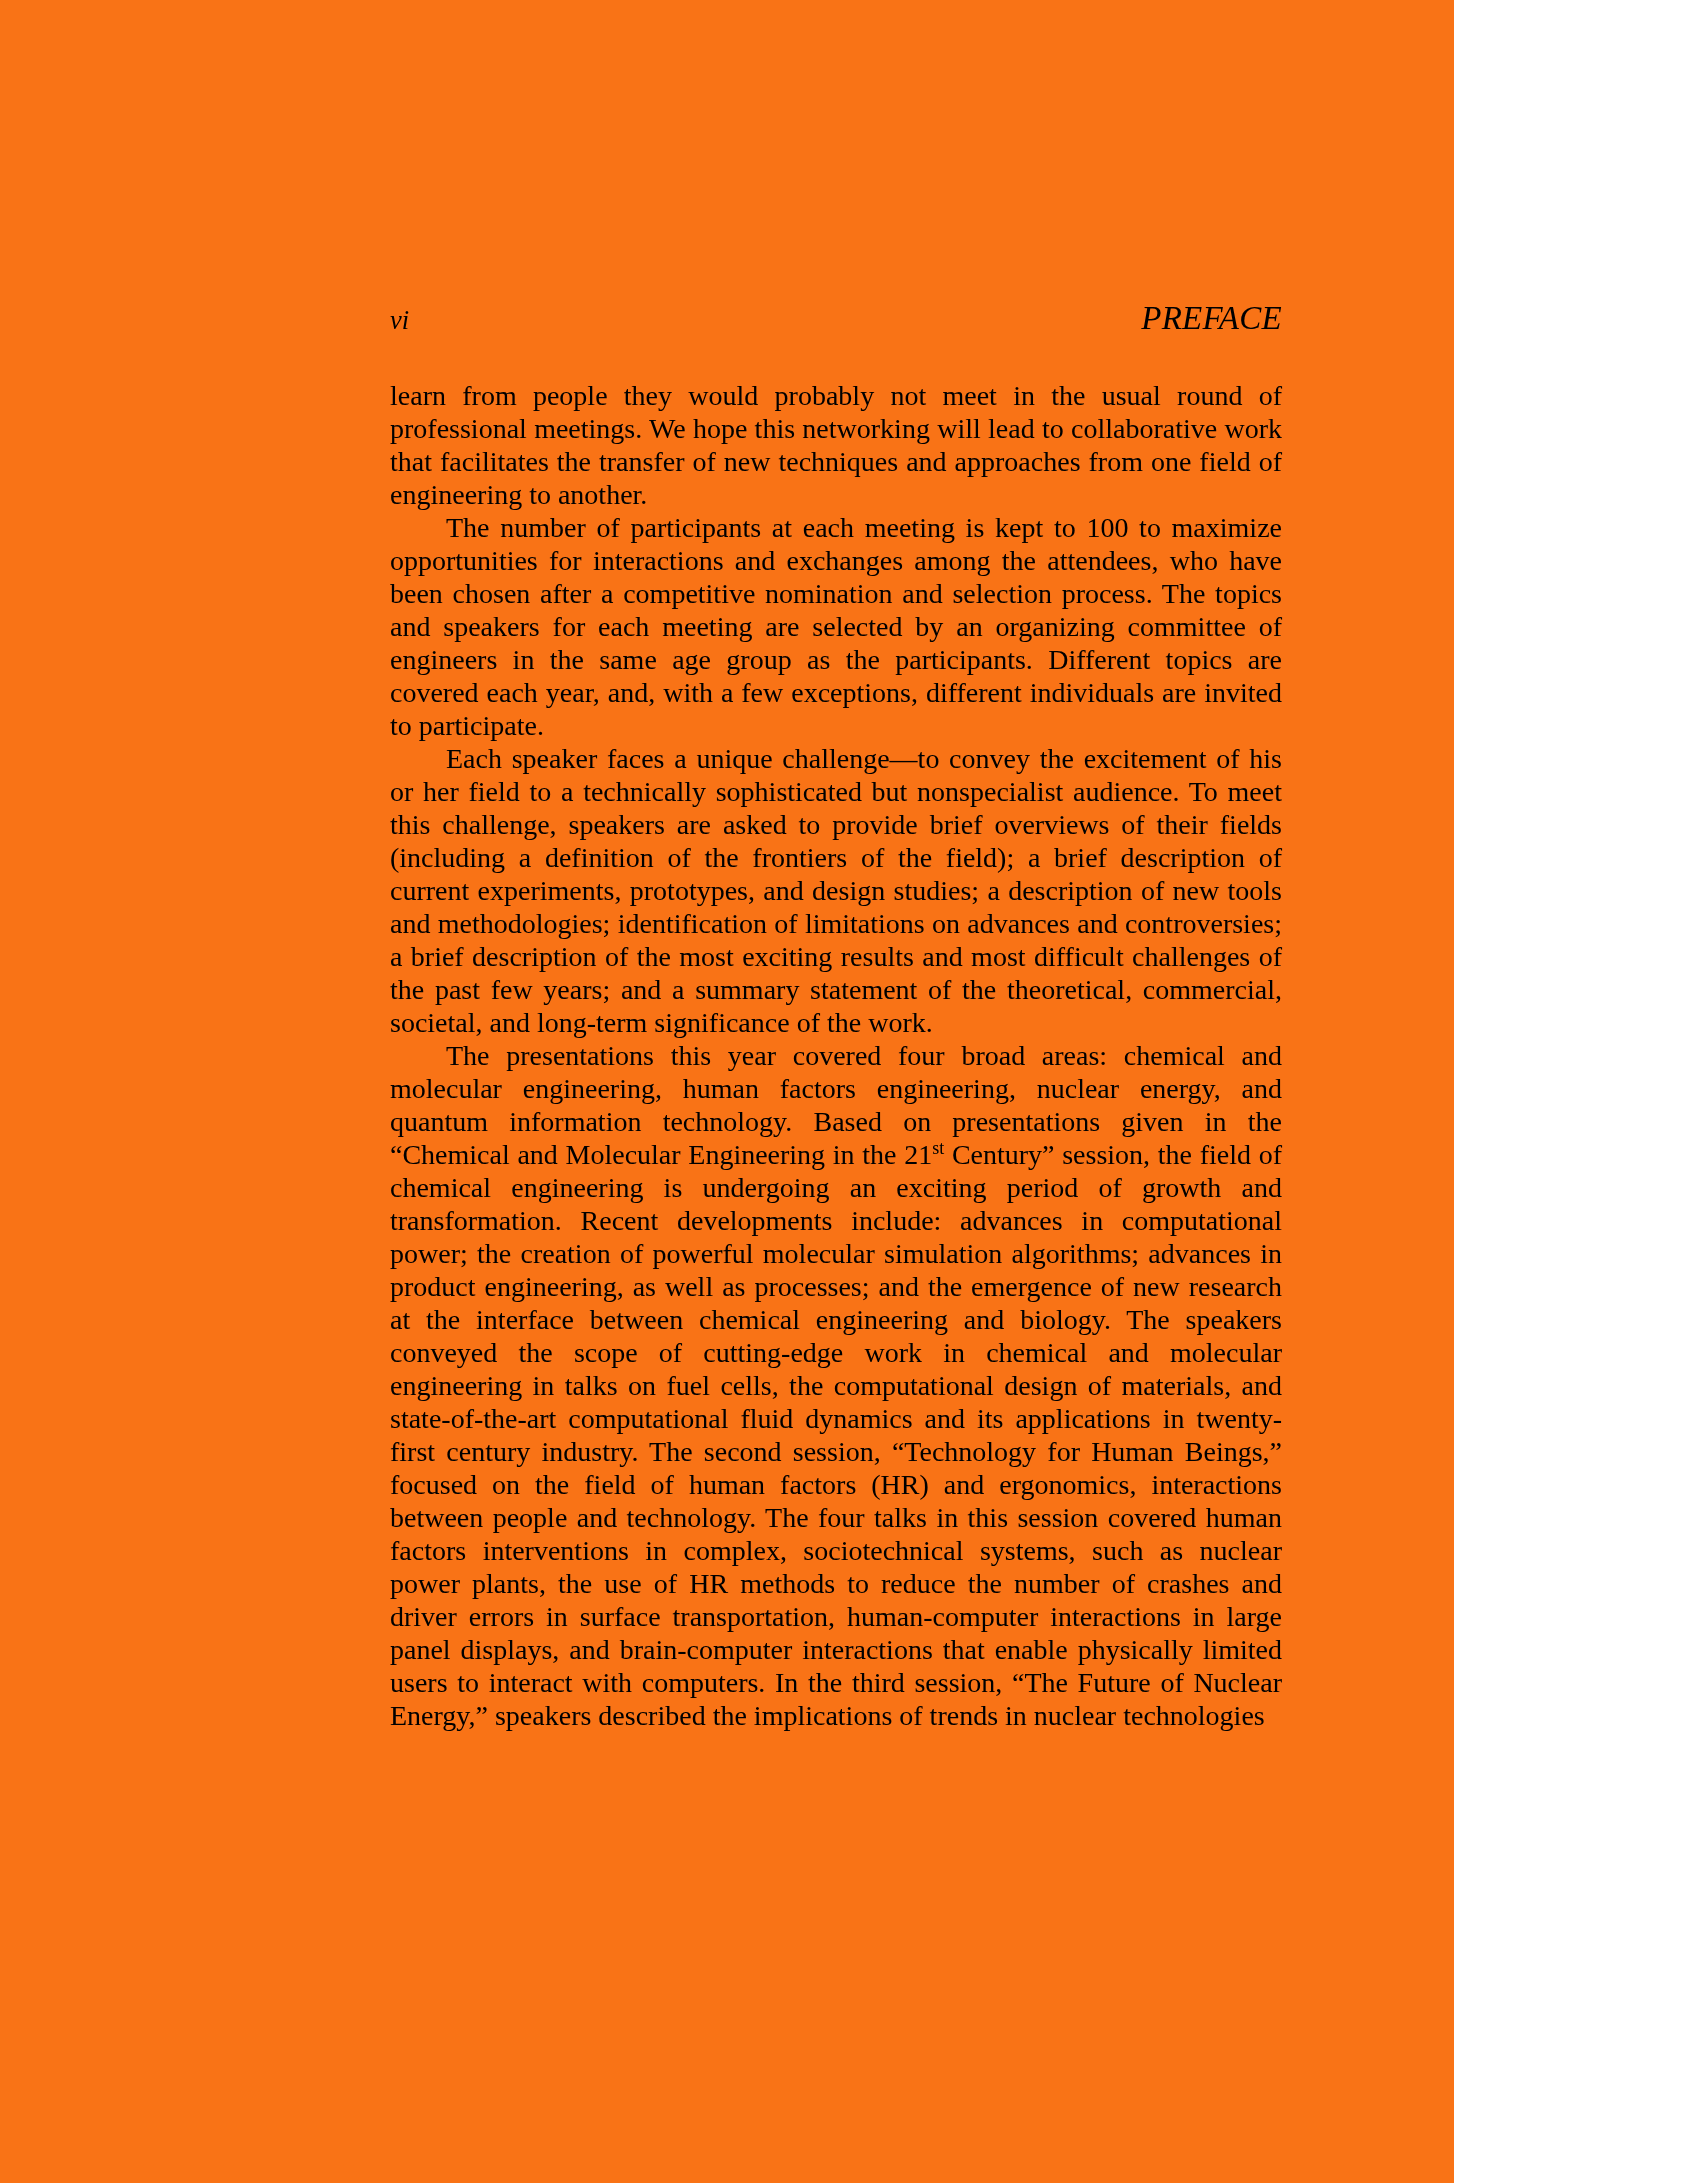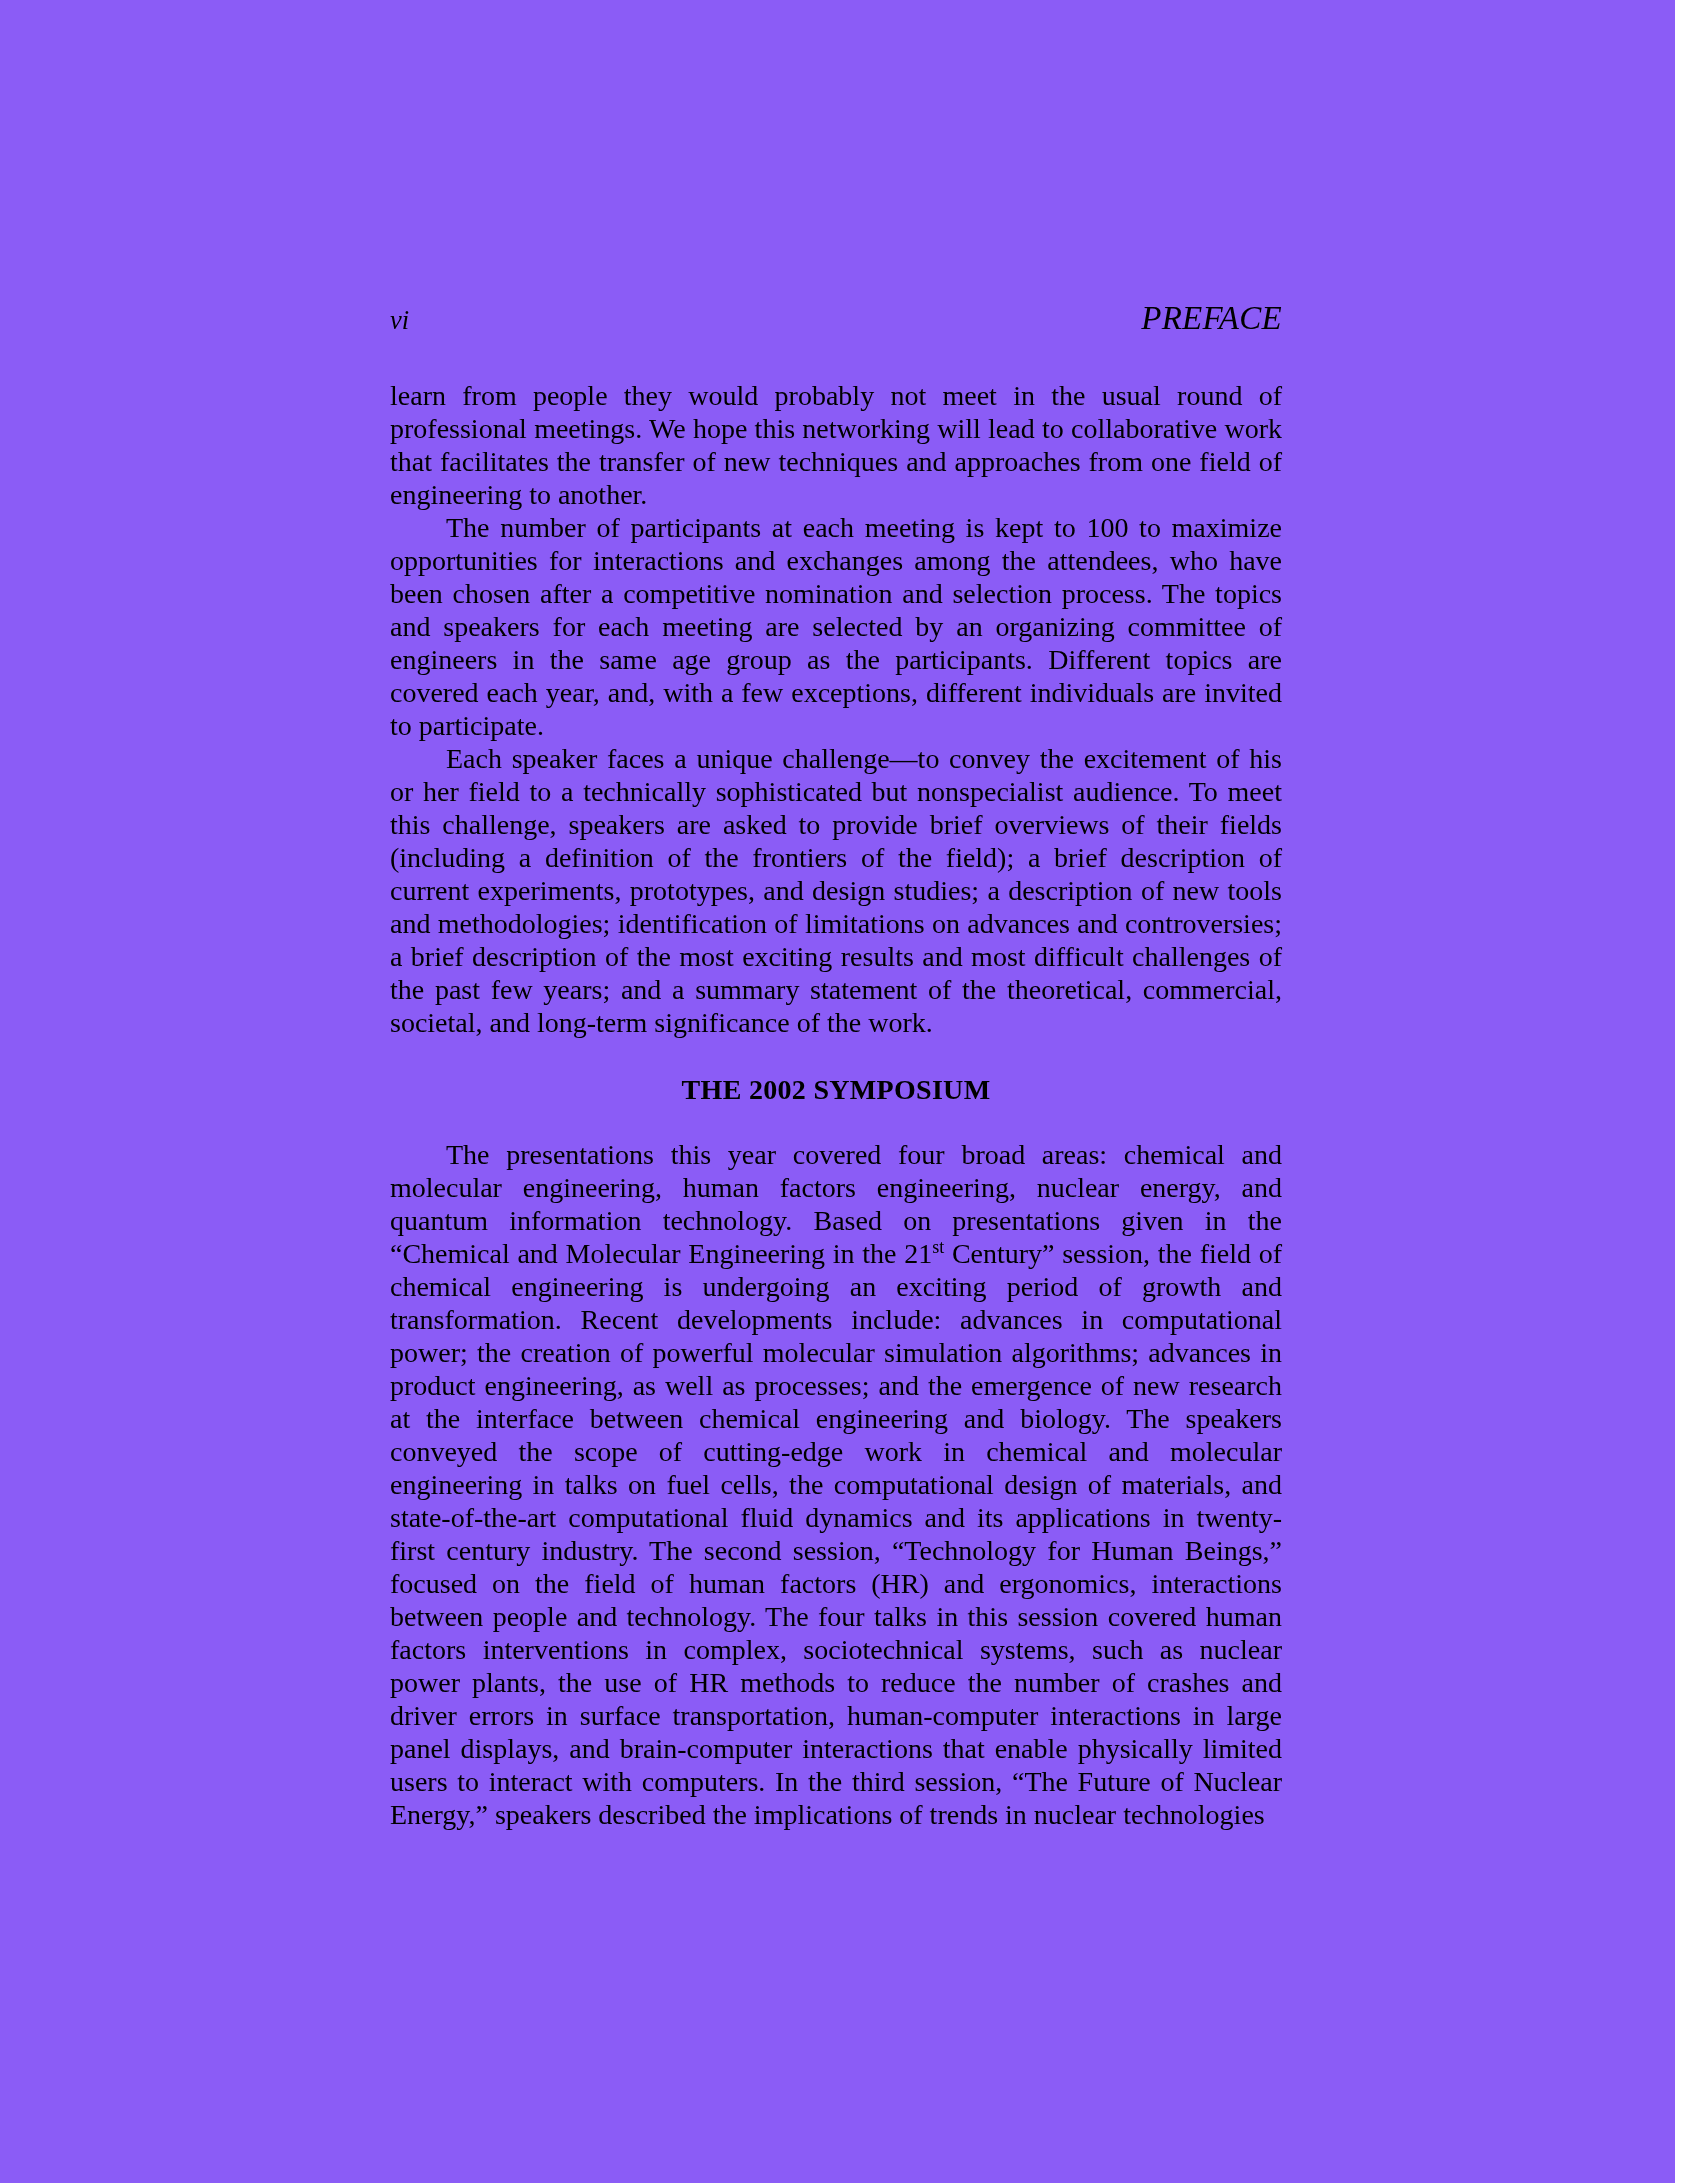--- a/index.html
+++ b/index.html
@@ -2,23 +2,23 @@
 <html style="font-size:10.6px"><head>
 <meta charset="utf-8">
 <style>
   html, body {
     margin: 0;
     padding: 0;
     background: #ffffff;
   }
   .page {
     position: relative;
-    width: 1675px;
+    width: 1454px;
     height: 2183px;
-    background: #8b5cf6;
+    background: #f97316;
     font-family: "Liberation Serif", serif;
     color: #000000;
   }
   .content {
     position: absolute;
     left: 390px;
     top: 303px;
     width: 892px;
   }
   .page-header {
@@ -72,20 +72,19 @@
     </div>
 
     <div class="body-text">
 
       <p class="para">learn from people they would probably not meet in the usual round of professional meetings.  We hope this networking will lead to collaborative work that facilitates the transfer of new techniques and approaches from one field of engineering to another.</p>
 
       <p class="para indent">The number of participants at each meeting is kept to 100 to maximize opportunities for interactions and exchanges among the attendees, who have been chosen after a competitive nomination and selection process.  The topics and speakers for each meeting are selected by an organizing committee of engineers in the same age group as the participants.  Different topics are covered each year, and, with a few exceptions, different individuals are invited to participate.</p>
 
       <p class="para indent">Each speaker faces a unique challenge—to convey the excitement of his or her field to a technically sophisticated but nonspecialist audience.  To meet this challenge, speakers are asked to provide brief overviews of their fields (including a definition of the frontiers of the field); a brief description of current experiments, prototypes, and design studies; a description of new tools and methodologies; identification of limitations on advances and controversies; a brief description of the most exciting results and most difficult challenges of the past few years; and a summary statement of the theoretical, commercial, societal, and long-term significance of the work.</p>
 
-      <h2 class="section-heading">THE 2002 SYMPOSIUM</h2>
 
       <p class="para indent"><span>The presentations this year covered four broad areas:  chemical and molecular engineering, human factors engineering, nuclear energy, and quantum information technology.  Based on presentations given in the “Chemical and Molecular Engineering in the 21</span><sup>st</sup><span> Century” session, the field of chemical engineering is undergoing an exciting period of growth and transformation.  Recent developments include:  advances in computational power; the creation of powerful molecular simulation algorithms; advances in product engineering, as well as processes; and the emergence of new research at the interface between chemical engineering and biology.  The speakers conveyed the scope of cutting-edge work in chemical and molecular engineering in talks on fuel cells, the computational design of materials, and state-of-the-art computational fluid dynamics and its applications in twenty-first century industry.  The second session, “Technology for Human Beings,” focused on the field of human factors (HR) and ergonomics, interactions between people and technology.  The four talks in this session covered human factors interventions in complex, sociotechnical systems, such as nuclear power plants, the use of HR methods to reduce the number of crashes and driver errors in surface transportation, human-computer interactions in large panel displays, and brain-computer interactions that enable physically limited users to interact with computers.  In the third session, “The Future of Nuclear Energy,” speakers described the implications of trends in nuclear technologies</span></p>
 
     </div>
   </div>
 </div>
 
 
 </body></html>

